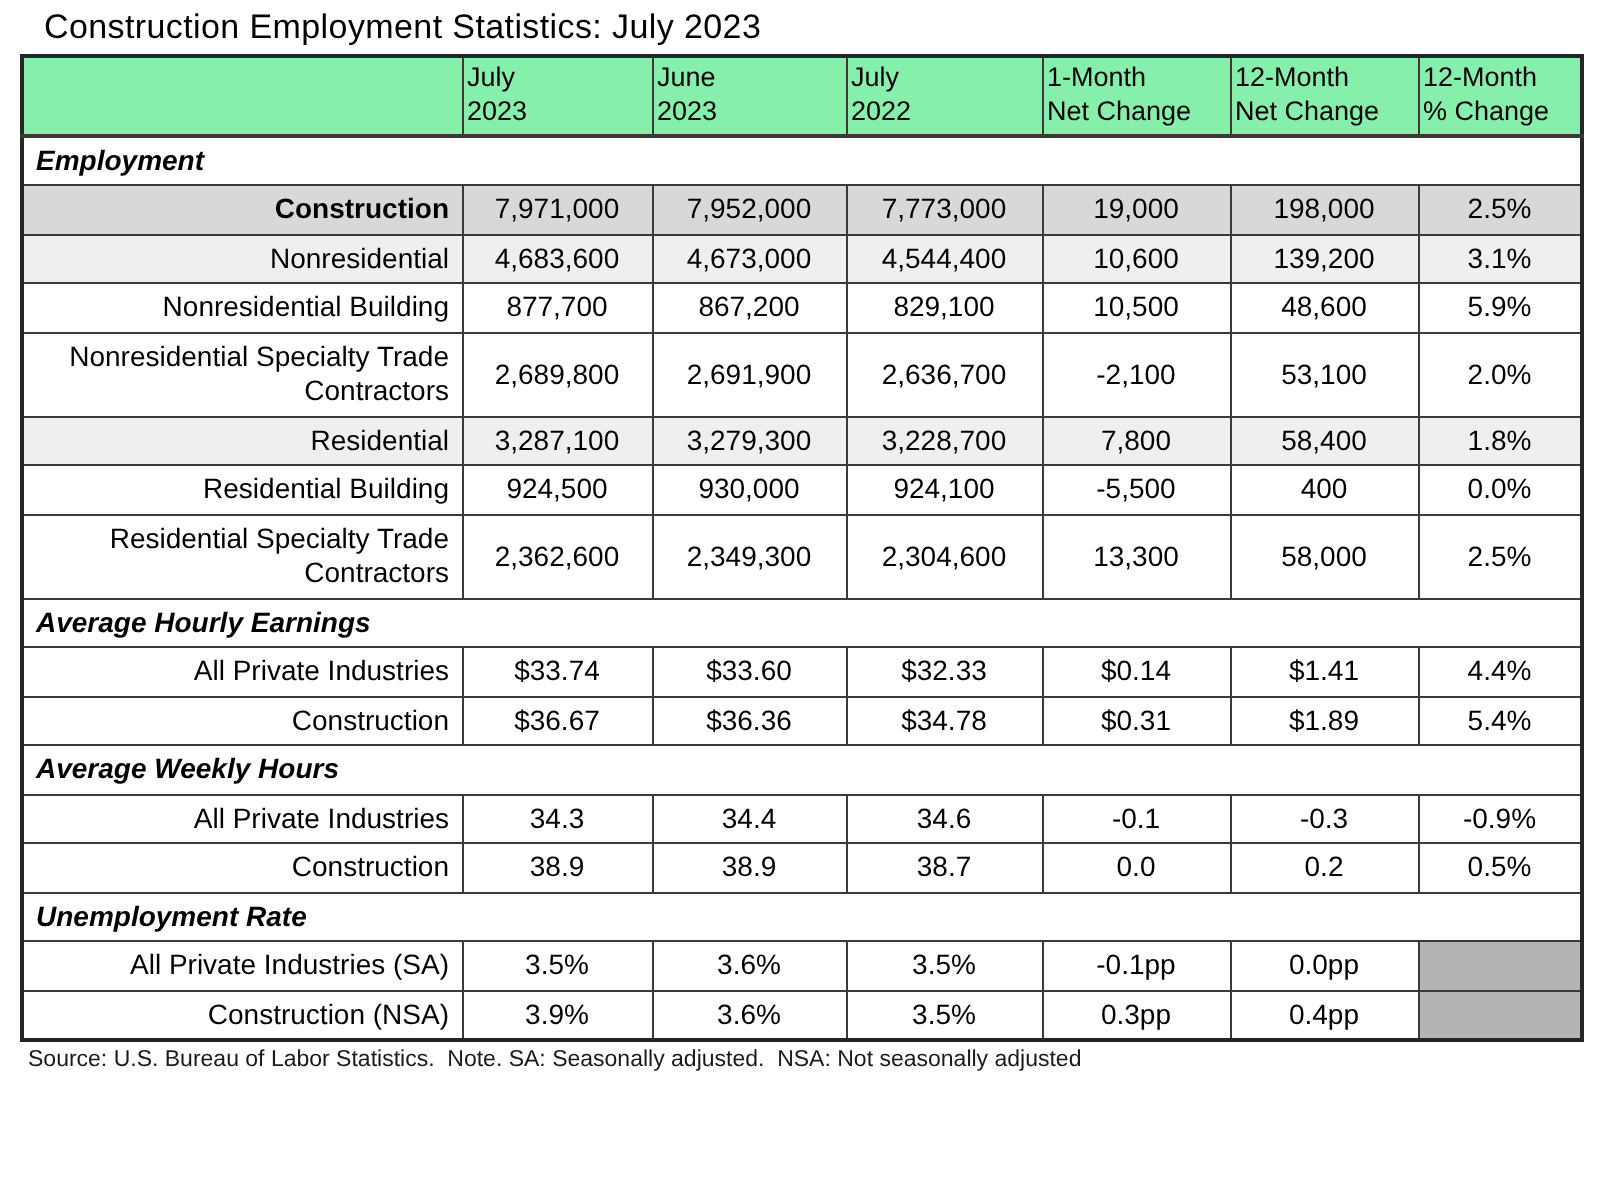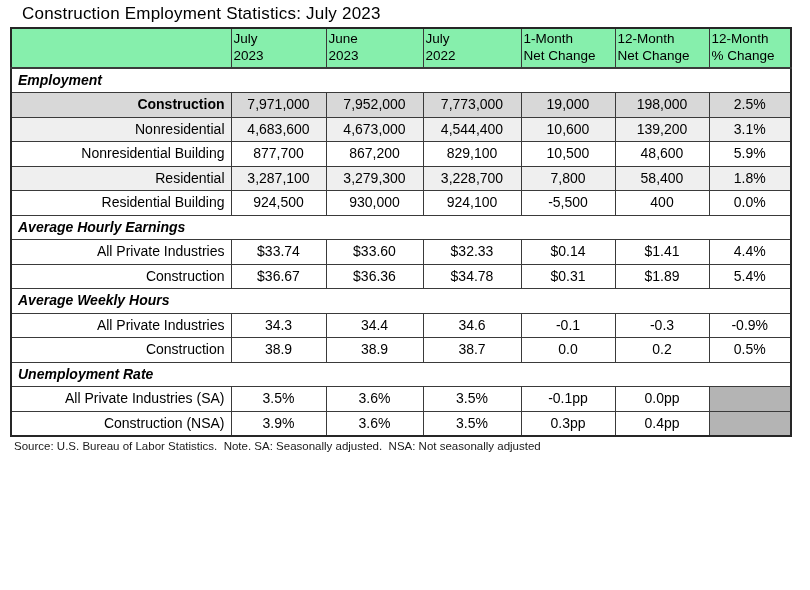--- a/index.html
+++ b/index.html
@@ -115,39 +115,57 @@
         </tr>
         <tr>
           <td class="label">Nonresidential Building</td>
           <td class="val">877,700</td>
           <td class="val">867,200</td>
           <td class="val">829,100</td>
           <td class="val">10,500</td>
           <td class="val">48,600</td>
           <td class="val">5.9%</td>
         </tr>
+        <tr>
+          <td class="label">Nonresidential Specialty Trade Contractors</td>
+          <td class="val">2,689,800</td>
+          <td class="val">2,691,900</td>
+          <td class="val">2,636,700</td>
+          <td class="val">-2,100</td>
+          <td class="val">53,100</td>
+          <td class="val">2.0%</td>
+        </tr>
         <tr class="shade-light">
           <td class="label">Residential</td>
           <td class="val">3,287,100</td>
           <td class="val">3,279,300</td>
           <td class="val">3,228,700</td>
           <td class="val">7,800</td>
           <td class="val">58,400</td>
           <td class="val">1.8%</td>
         </tr>
         <tr>
           <td class="label">Residential Building</td>
           <td class="val">924,500</td>
           <td class="val">930,000</td>
           <td class="val">924,100</td>
           <td class="val">-5,500</td>
           <td class="val">400</td>
           <td class="val">0.0%</td>
         </tr>
         <tr>
+          <td class="label">Residential Specialty Trade Contractors</td>
+          <td class="val">2,362,600</td>
+          <td class="val">2,349,300</td>
+          <td class="val">2,304,600</td>
+          <td class="val">13,300</td>
+          <td class="val">58,000</td>
+          <td class="val">2.5%</td>
+        </tr>
+        <tr>
           <td colspan="7" class="section">Average Hourly Earnings</td>
         </tr>
         <tr>
           <td class="label">All Private Industries</td>
           <td class="val">$33.74</td>
           <td class="val">$33.60</td>
           <td class="val">$32.33</td>
           <td class="val">$0.14</td>
           <td class="val">$1.41</td>
           <td class="val">4.4%</td>

